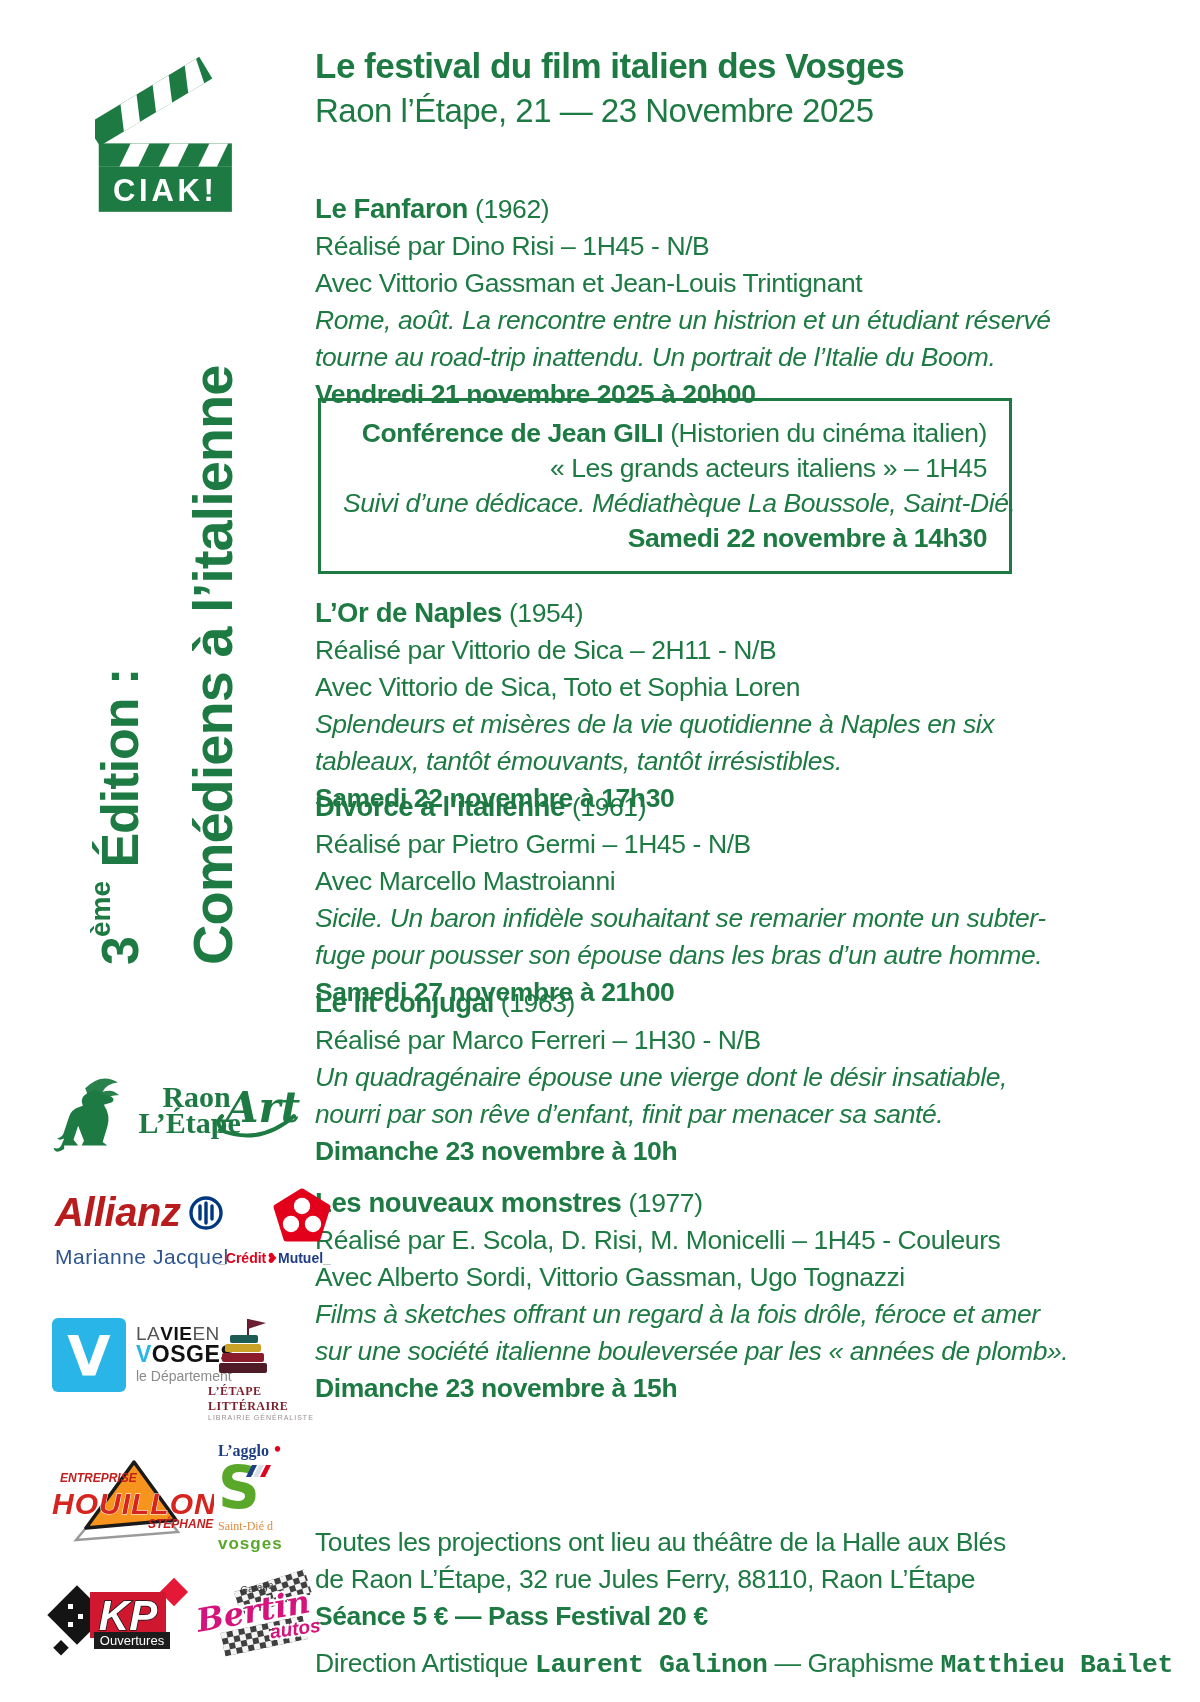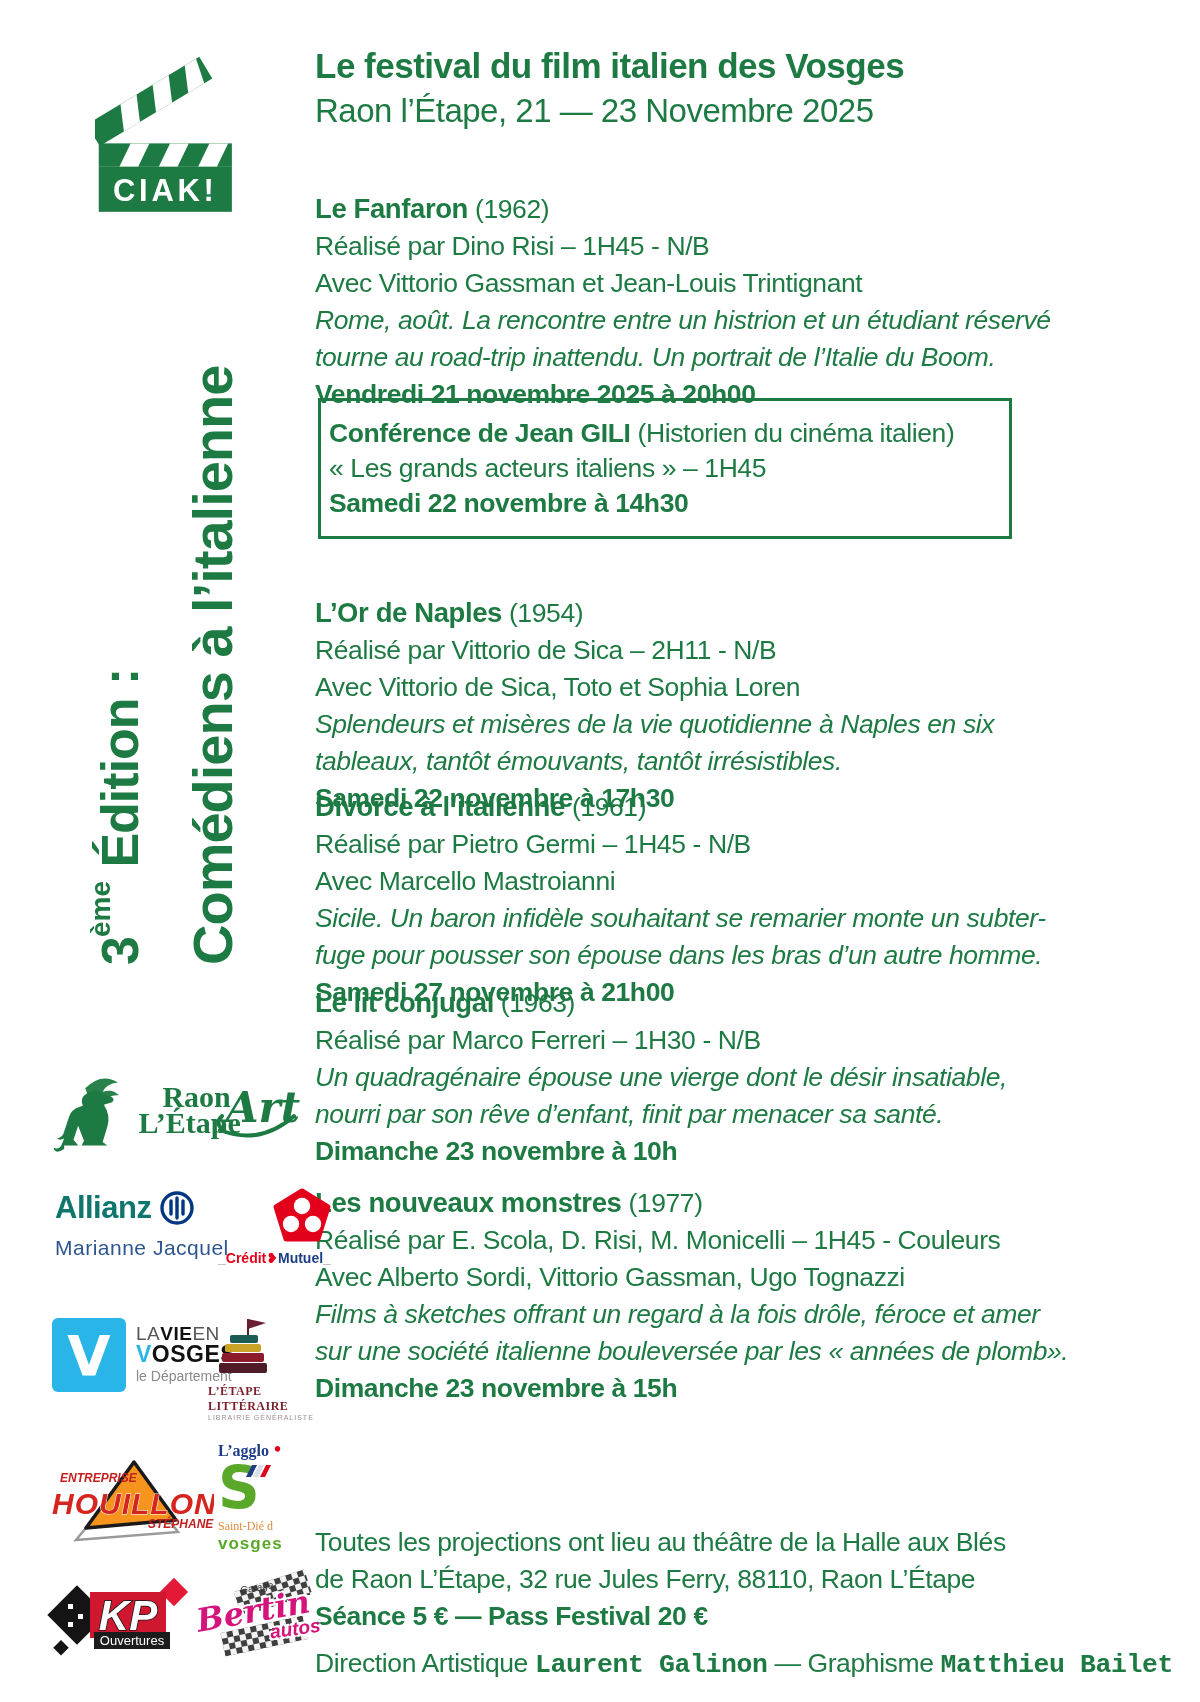--- a/index.html
+++ b/index.html
@@ -16,21 +16,21 @@
   .header .subtitle{ font-size:33px; font-weight:400; line-height:46px; letter-spacing:-0.5px; white-space:nowrap; }
   
   .film{ position:absolute; left:315px; width:740px; }
   .line{ font-size:26.5px; line-height:37px; letter-spacing:-0.4px; white-space:nowrap; }
   .ftitle b{ font-size:27.5px; font-weight:800; }
   .syn{ font-style:italic; }
   .fdate{ font-weight:800; }
   
   .confbox{
     position:absolute; left:318px; top:398px; width:694px;
-    border:3px solid var(--green); padding:15px 8px; text-align:left;
+    border:3px solid var(--green); padding:15px 22px; text-align:right;
   }
   .confbox .line{ line-height:35px; white-space:nowrap; }
   .confbox .ctitle b{ font-weight:800; }
   
   .footer{ position:absolute; left:315px; top:1524px; width:740px; }
   .footer .line{ line-height:37px; }
   .credits{ position:absolute; left:315px; top:1648px; width:780px; font-size:26.5px; letter-spacing:-0.4px; white-space:nowrap; }
   .credits b{ font-weight:800;font-family:Liberation Mono, monospace; }
   
   .ciak{ position:absolute; left:95px; top:48px; }
@@ -42,21 +42,21 @@
   .ed-line1{ font-size:52px; letter-spacing:-1px; margin-bottom:30px; }
   .ed-line1 sup{ font-size:28px; vertical-align:28px; letter-spacing:0; }
   .ed-line2{ font-size:56px; letter-spacing:-1px; }
   
   .logo{ position:absolute; }
   .raon-text{ display:inline-block; vertical-align:top; margin-left:4px; margin-top:12px;
     font-family:"Liberation Serif","DejaVu Serif",serif; font-weight:700; color:var(--green); line-height:26px; }
   .raon-text .r1{ font-size:30px; padding-left:24px; }
   .raon-text .r2{ font-size:30px; }
   .allianz-row{ display:flex; align-items:center; gap:8px; }
-  .allianz-word{ font-size:31px; font-weight:800; color:#0f766e; letter-spacing:-0.5px; }
+  .allianz-word{ font-size:40px; font-weight:800; color:#b91c1c; letter-spacing:-0.5px;font-style:italic; }
   .allianz-agent{ font-size:21px; color:#2e5590; margin-top:10px; letter-spacing:0.5px; }
   .cm-text{ font-size:14px; font-weight:700; margin-top:4px; white-space:nowrap; }
   .cm-text .w1{ color:#e2001a; } .cm-text .dot{ color:#e2001a; } .cm-text .w2{ color:#1d3d85; }
   .cm-text .dash{ color:#999; }
   .vosges-row{ display:flex; gap:10px; align-items:center; }
   .v-square{ width:74px; height:74px; background:#29b5e8; border-radius:6px; display:flex; align-items:center; justify-content:center; }
   .v-square span{ color:#fff; font-size:56px; font-weight:900; font-family:"DejaVu Sans",sans-serif; }
   .vosges-txt{ color:#222; line-height:20px; }
   .vosges-l1{ font-size:19px; letter-spacing:0.5px; color:#555; }
   .vosges-l1 b{ color:#111; }
@@ -119,20 +119,21 @@
     <div class="line">Réalisé par Dino Risi – 1H45 - N/B</div>
     <div class="line">Avec Vittorio Gassman et Jean-Louis Trintignant</div>
     <div class="line syn">Rome, août. La rencontre entre un histrion et un étudiant réservé</div>
     <div class="line syn">tourne au road-trip inattendu. Un portrait de l’Italie du Boom.</div>
     <div class="line fdate">Vendredi 21 novembre 2025 à 20h00</div>
   </section>
 
   <section class="confbox">
     <div class="line ctitle"><b>Conférence de Jean GILI</b> <span>(Historien du cinéma italien)</span></div>
     <div class="line">« Les grands acteurs italiens » – 1H45</div>
+    <div class="line syn">Suivi d’une dédicace. Médiathèque La Boussole, Saint-Dié.</div>
     <div class="line fdate">Samedi 22 novembre à 14h30</div>
   </section>
 
   <section class="film" style="top:594px">
     <div class="line ftitle"><b>L’Or de Naples</b> <span>(1954)</span></div>
     <div class="line">Réalisé par Vittorio de Sica – 2H11 - N/B</div>
     <div class="line">Avec Vittorio de Sica, Toto et Sophia Loren</div>
     <div class="line syn">Splendeurs et misères de la vie quotidienne à Naples en six</div>
     <div class="line syn">tableaux, tantôt émouvants, tantôt irrésistibles.</div>
     <div class="line fdate">Samedi 22 novembre à 17h30</div>

